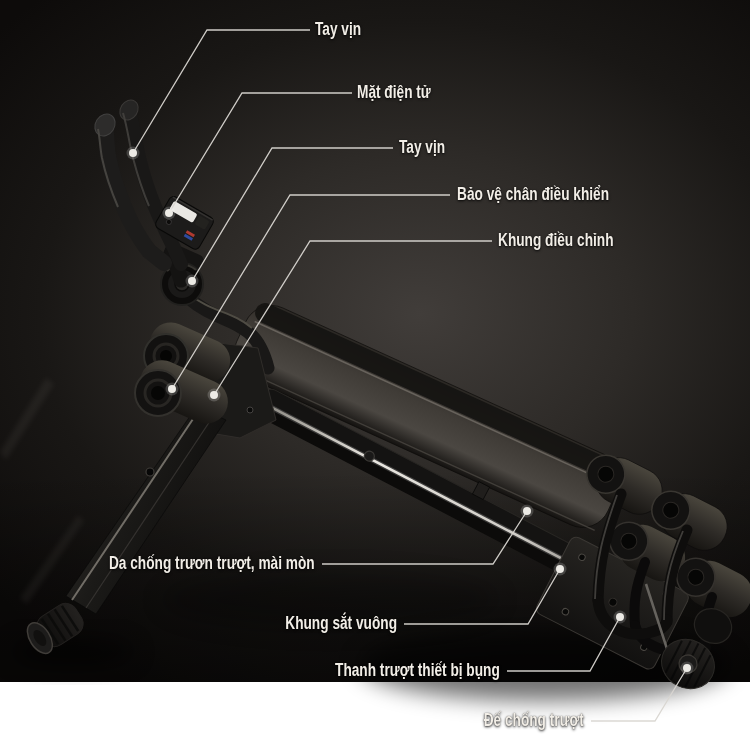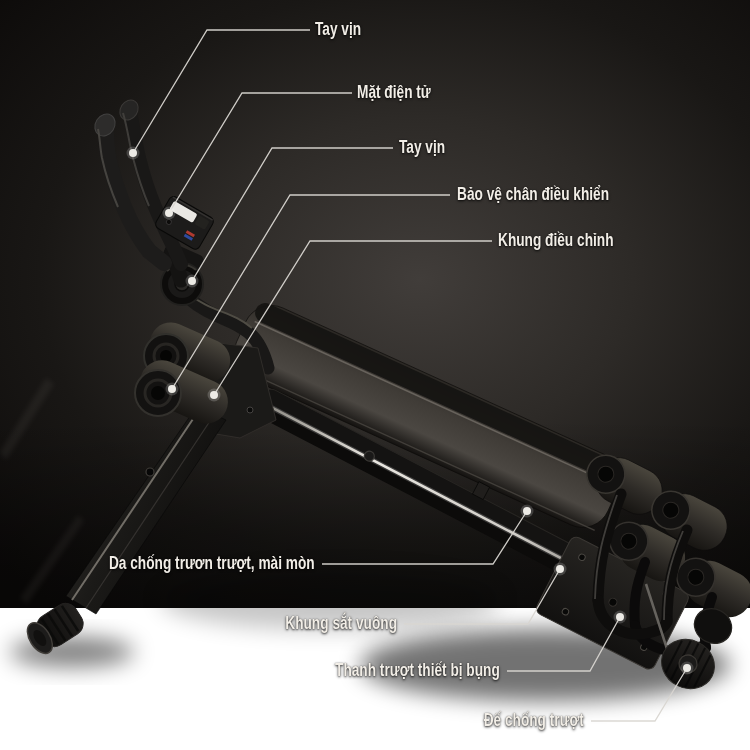--- a/index.html
+++ b/index.html
@@ -1,21 +1,21 @@
 <!DOCTYPE html>
 <html><head>
 <meta charset="utf-8">
 <style>
   html,body{margin:0;padding:0;}
   body{
     width:750px;height:750px;overflow:hidden;position:relative;
     font-family:"Liberation Sans","DejaVu Sans",sans-serif;
   }
   #stage{
-    position:absolute;inset:0;width:750px;height:608px;
+    position:absolute;inset:0;width:750px;height:682px;
     background:
       linear-gradient(to bottom, rgba(0,0,0,0) 0%, rgba(0,0,0,0) 69%, rgba(0,0,0,.30) 88%, rgba(0,0,0,.42) 100%),
       radial-gradient(ellipse 560px 430px at 56% 46%, #413d3a 0%, #2d2a27 38%, #191715 68%, #0d0b0a 100%);
   }
   svg{position:absolute;left:0;top:0;}
   .lbl{
     position:absolute;white-space:nowrap;z-index:5;
     color:#f2eee7;font-weight:700;font-size:18px;letter-spacing:0;
     text-shadow:0 1px 3px rgba(0,0,0,.9), 0 0 1px rgba(0,0,0,.6);
   }

